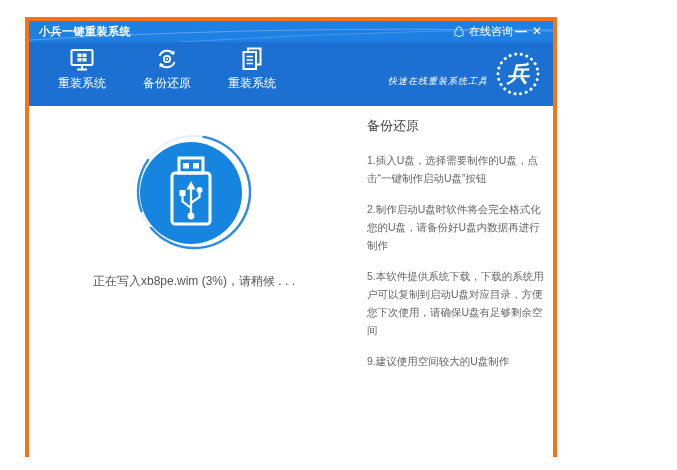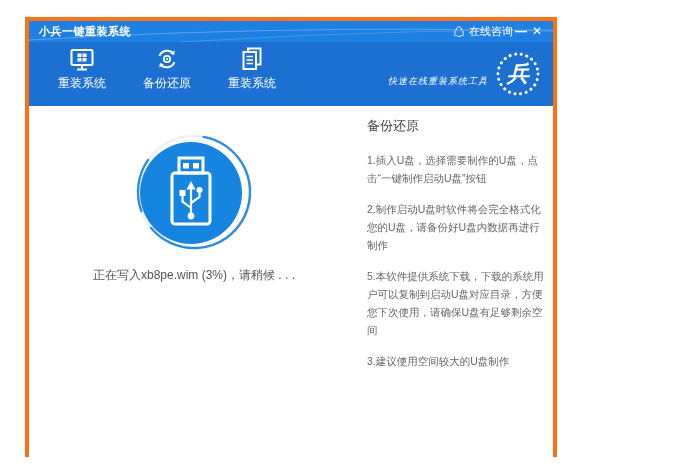--- a/index.html
+++ b/index.html
@@ -38,21 +38,21 @@
   .badge { position:relative; width:46px; height:46px; }
   .badge .bchar { position:absolute; left:0; top:0; width:46px; height:46px;
     display:flex; align-items:center; justify-content:center;
     font-size:22px; font-weight:bold; font-style:italic; color:#fff;
     font-family:"Liberation Serif","DejaVu Serif",serif; }
 
   
   .content { display:flex; height:355px; background:#fff; }
   .left-pane { width:330px; display:flex; flex-direction:column; align-items:center; }
   .spinner-wrap { margin-top:27px; width:118px; height:118px; }
-  .progress-text { margin-top:16px; font-size:12px; color:#555; }
+  .progress-text { margin-top:22px; font-size:12px; color:#555; }
 
   .right-pane { flex:1; padding:11px 6px 0 8px; }
   .instructions-title { font-size:13px; color:#454545; margin-bottom:16px; }
   .step { font-size:10.5px; color:#666; line-height:18px; margin-bottom:13px;
     max-width:292px; }
 </style>
 </head>
 <body>
 
 <div class="window">
@@ -154,17 +154,17 @@
         </svg>
       </div>
       <div class="progress-text">正在写入xb8pe.wim (3%)，请稍候 . . .</div>
     </div>
 
     <div class="right-pane">
       <div class="instructions-title">备份还原</div>
       <p class="step">1.插入U盘，选择需要制作的U盘，点击“一键制作启动U盘”按钮</p>
       <p class="step">2.制作启动U盘时软件将会完全格式化您的U盘，请备份好U盘内数据再进行制作</p>
       <p class="step">5.本软件提供系统下载，下载的系统用户可以复制到启动U盘对应目录，方便您下次使用，请确保U盘有足够剩余空间</p>
-      <p class="step">3.建议使用空间较大的U盘制作</p>
+      <p class="step">9.建议使用空间较大的U盘制作</p>
     </div>
   </div>
 
 </div>
 
 </body></html>

